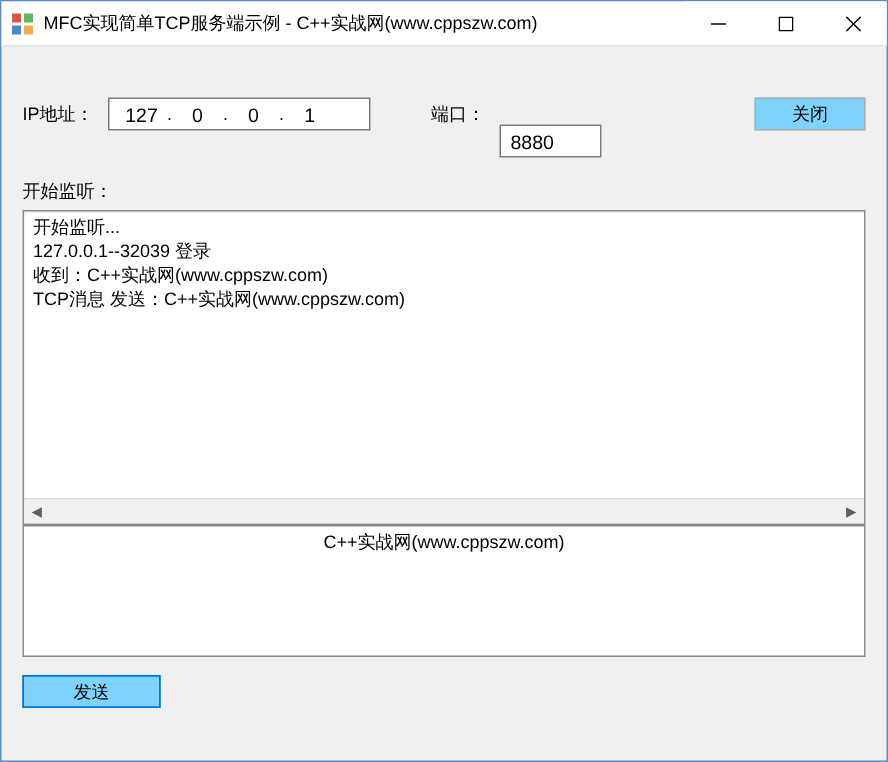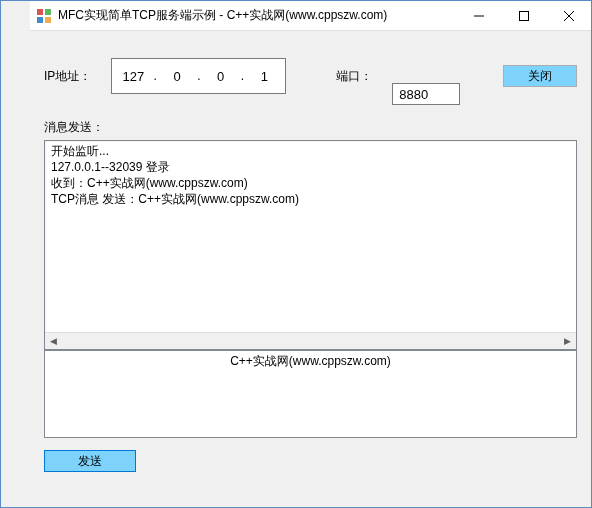--- a/index.html
+++ b/index.html
@@ -11,21 +11,20 @@
     color: #000;
   }
   .window {
     width: 592px;
     height: 508px;
     border: 1px solid #5a8ac6;
     background: #f0f0f0;
     display: flex;
     flex-direction: column;
     box-shadow: 2px 2px 6px rgba(0,0,0,0.25);
-    padding-left: 29px;
   }
   .titlebar {
     height: 30px;
     background: #fff;
     border-bottom: 1px solid #e0e0e0;
     display: flex;
     align-items: center;
     padding-left: 6px;
     position: relative;
   }
@@ -58,34 +57,34 @@
 
   .client {
     flex: 1;
     padding: 10px 14px 12px 14px;
     display: flex;
     flex-direction: column;
   }
   .row-top {
     display: flex;
     align-items: center;
-    gap: 20px;
+    gap: 10px;
     margin-top: 6px;
     margin-bottom: 14px;
   }
   .lbl { font-size: 12px; }
 
   .ip-box {
     width: 175px;
-    height: 36px;
+    height: 22px;
     background: #fff;
     border: 1px solid #7a7a7a;
     display: flex;
     align-items: center;
-    justify-content: space-between;
+    justify-content: flex-start;
     padding: 0 6px;
   }
   .ip-seg {
     width: 30px;
     text-align: center;
     border: none;
     outline: none;
     font-size: 13px;
     font-family: inherit;
     background: transparent;
@@ -224,21 +223,21 @@
         <input class="ip-seg" value="0" style="">
         <span class="ip-dot">.</span>
         <input class="ip-seg" value="1" style="">
       </div>
       <span class="lbl" style="margin-left:30px">端口：</span>
       <input class="port-box" value="8880" style="">
       <span class="gap"></span>
       <button class="btn">关闭</button>
     </div>
 
-    <div class="section-label">消息发送：</div>
+    <div class="section-label">开始监听：</div>
     <div class="log-box">
       <div class="log-content">开始监听...
 127.0.0.1--32039 登录
 收到：C++实战网(www.cppszw.com)
 TCP消息 发送：C++实战网(www.cppszw.com)</div>
       <div class="h-scrollbar">
         <div class="sb-arrow">◀</div>
         <div class="sb-track"></div>
         <div class="sb-arrow">▶</div>
       </div>

